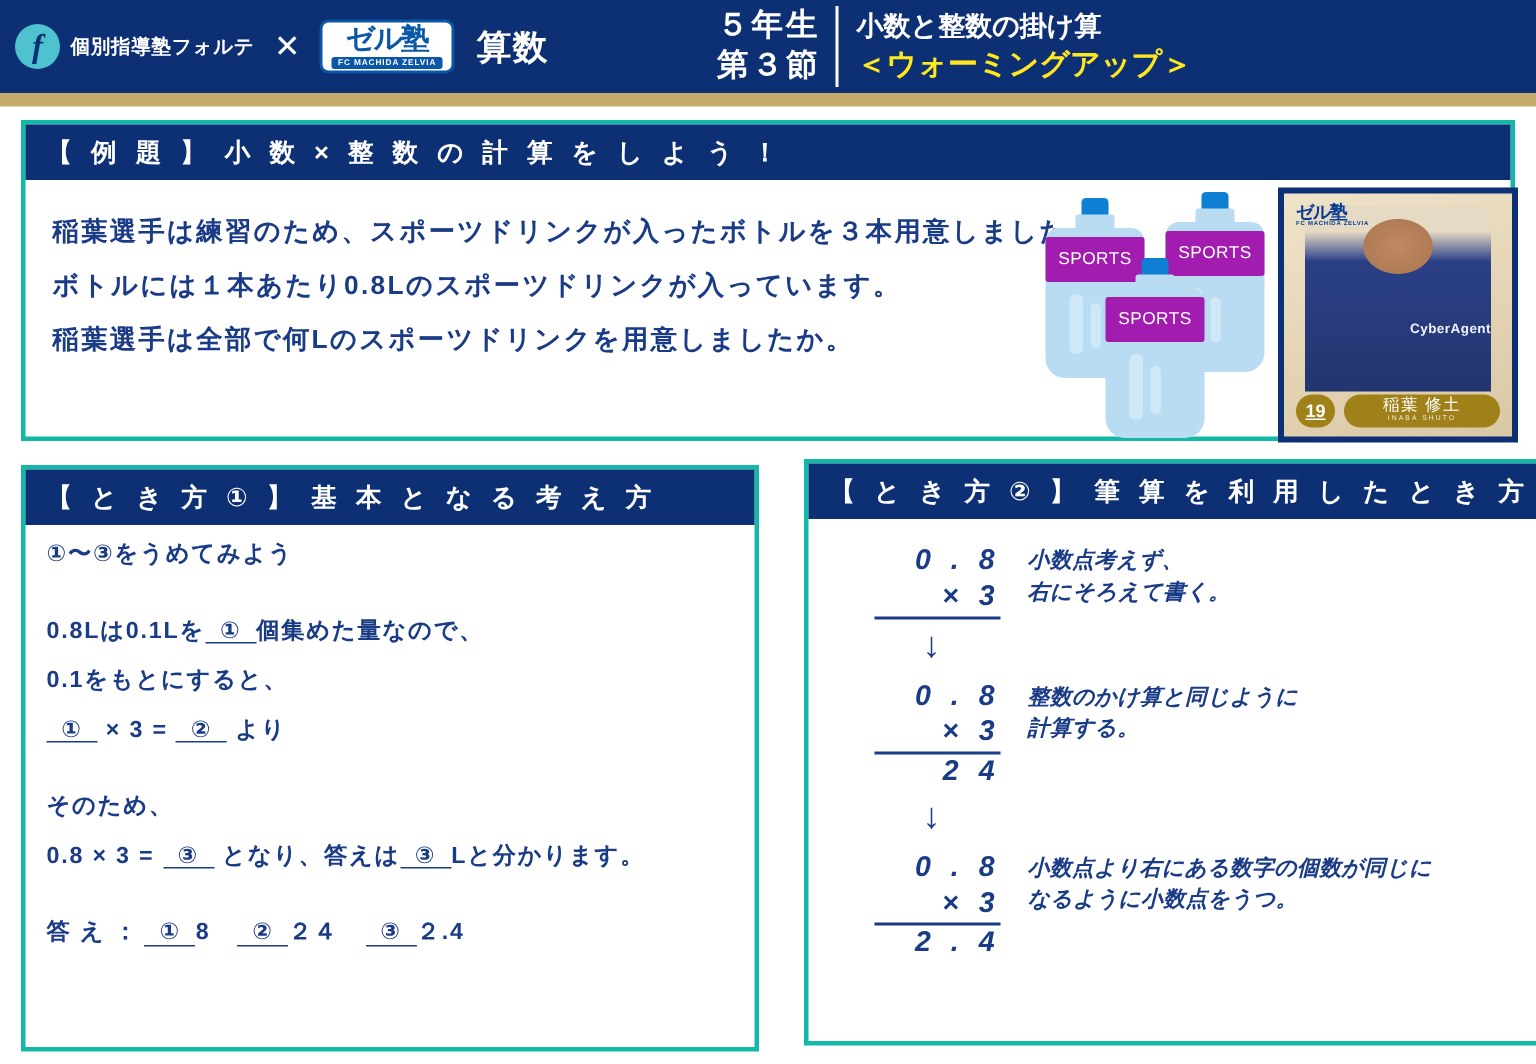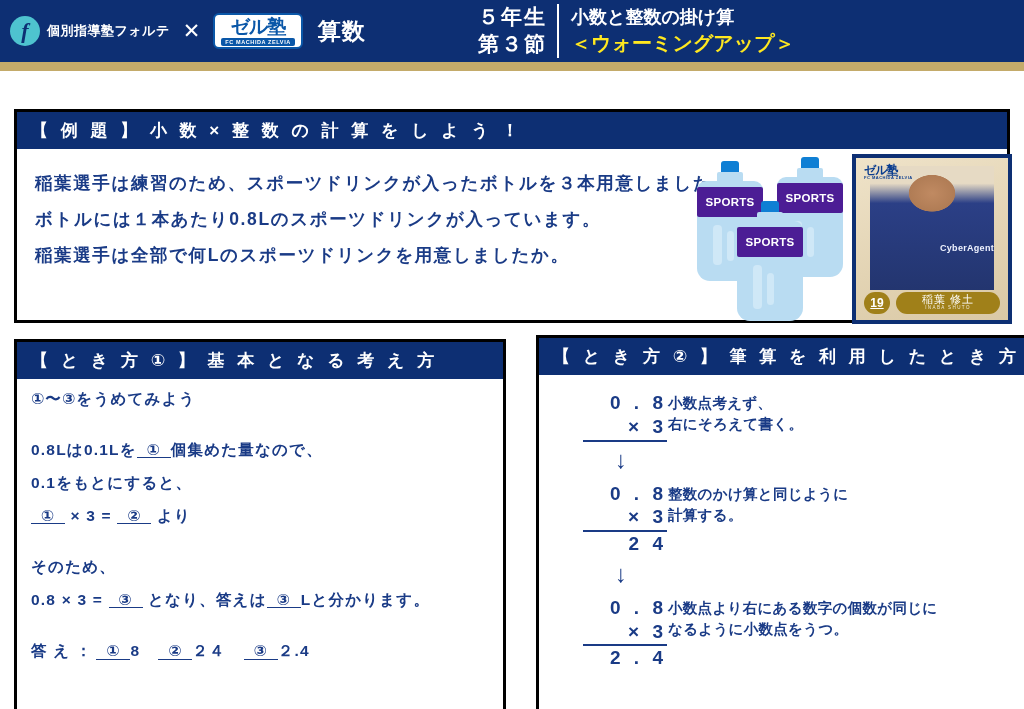--- a/index.html
+++ b/index.html
@@ -69,22 +69,21 @@
     line-height: 1.3; white-space: nowrap;
   }
   .topic-line2 {
     color: #ffe81f; font-size: 20px; font-weight: bold;
     line-height: 1.3; white-space: nowrap;
   }
 
   
   .panel {
     position: absolute; background: #ffffff;
-    border: 3px solid #000000;
-    margin-top: 29px;
+    border: 3px solid #14b8a6;
   }
   .panel-title {
     background: #0d2f73; color: #ffffff;
     font-size: 17px; font-weight: bold; letter-spacing: 4px;
     padding: 7px 0 7px 14px; white-space: nowrap;
   }
   .panel-body { padding: 10px 14px; position: relative; }
 
   
   .example-panel { left: 14px; top: 80px; width: 996px; height: 214px; }
@@ -103,23 +102,23 @@
   }
   .bottle .neck {
     position: absolute; left: 50%; transform: translateX(-50%);
     background: #b9dcf2; border-radius: 2px;
   }
   .bottle .body {
     position: absolute; left: 0; background: #b9dcf2;
     border-radius: 9px 9px 13px 13px;
   }
   .bottle .label {
-    position: absolute; left: 0; background: #4c1d95;
+    position: absolute; left: 0; background: #a21caf;
     display: flex; align-items: center; justify-content: center;
-    color: #ffffff; font-weight: bold; letter-spacing: .3px;
+    color: #ffffff; font-weight: normal; letter-spacing: .3px;
     border-radius: 2px;
     text-align: right;
   }
   .bottle .shine {
     position: absolute; background: #cfe8f7; border-radius: 4px;
   }
 
   
   .player-card {
     position: absolute; left: 835px; top: 5px; width: 160px; height: 170px;
@@ -177,22 +176,22 @@
   .sol-gap { height: 18px; }
   .blank {
     display: inline-block; min-width: 34px; text-align: center;
     border-bottom: 1.5px solid #1a3b86; padding: 0 3px;
   }
   .ans-label { margin-right: 4px; }
   .ans-item { margin-right: 18px; }
 
   
   .calc-step {
-    display: flex; align-items: flex-start; gap: 1px;
-    padding-left: 44px; margin-bottom: 2px;
+    display: flex; align-items: flex-start; gap: 18px;
+    padding-left: 44px; margin-bottom: 2px; font-style: italic;
   }
   .calc-col {
     font-family: "Liberation Sans", sans-serif;
     color: #1a3b86; font-size: 19px; font-weight: bold;
     letter-spacing: 4px; line-height: 1.25; text-align: right;
     white-space: nowrap; width: 84px;
   }
   .calc-rule { border-bottom: 2px solid #1a3b86; padding-bottom: 1px; }
   .calc-note {
     color: #1a3b86; font-size: 14.5px; font-weight: bold;

